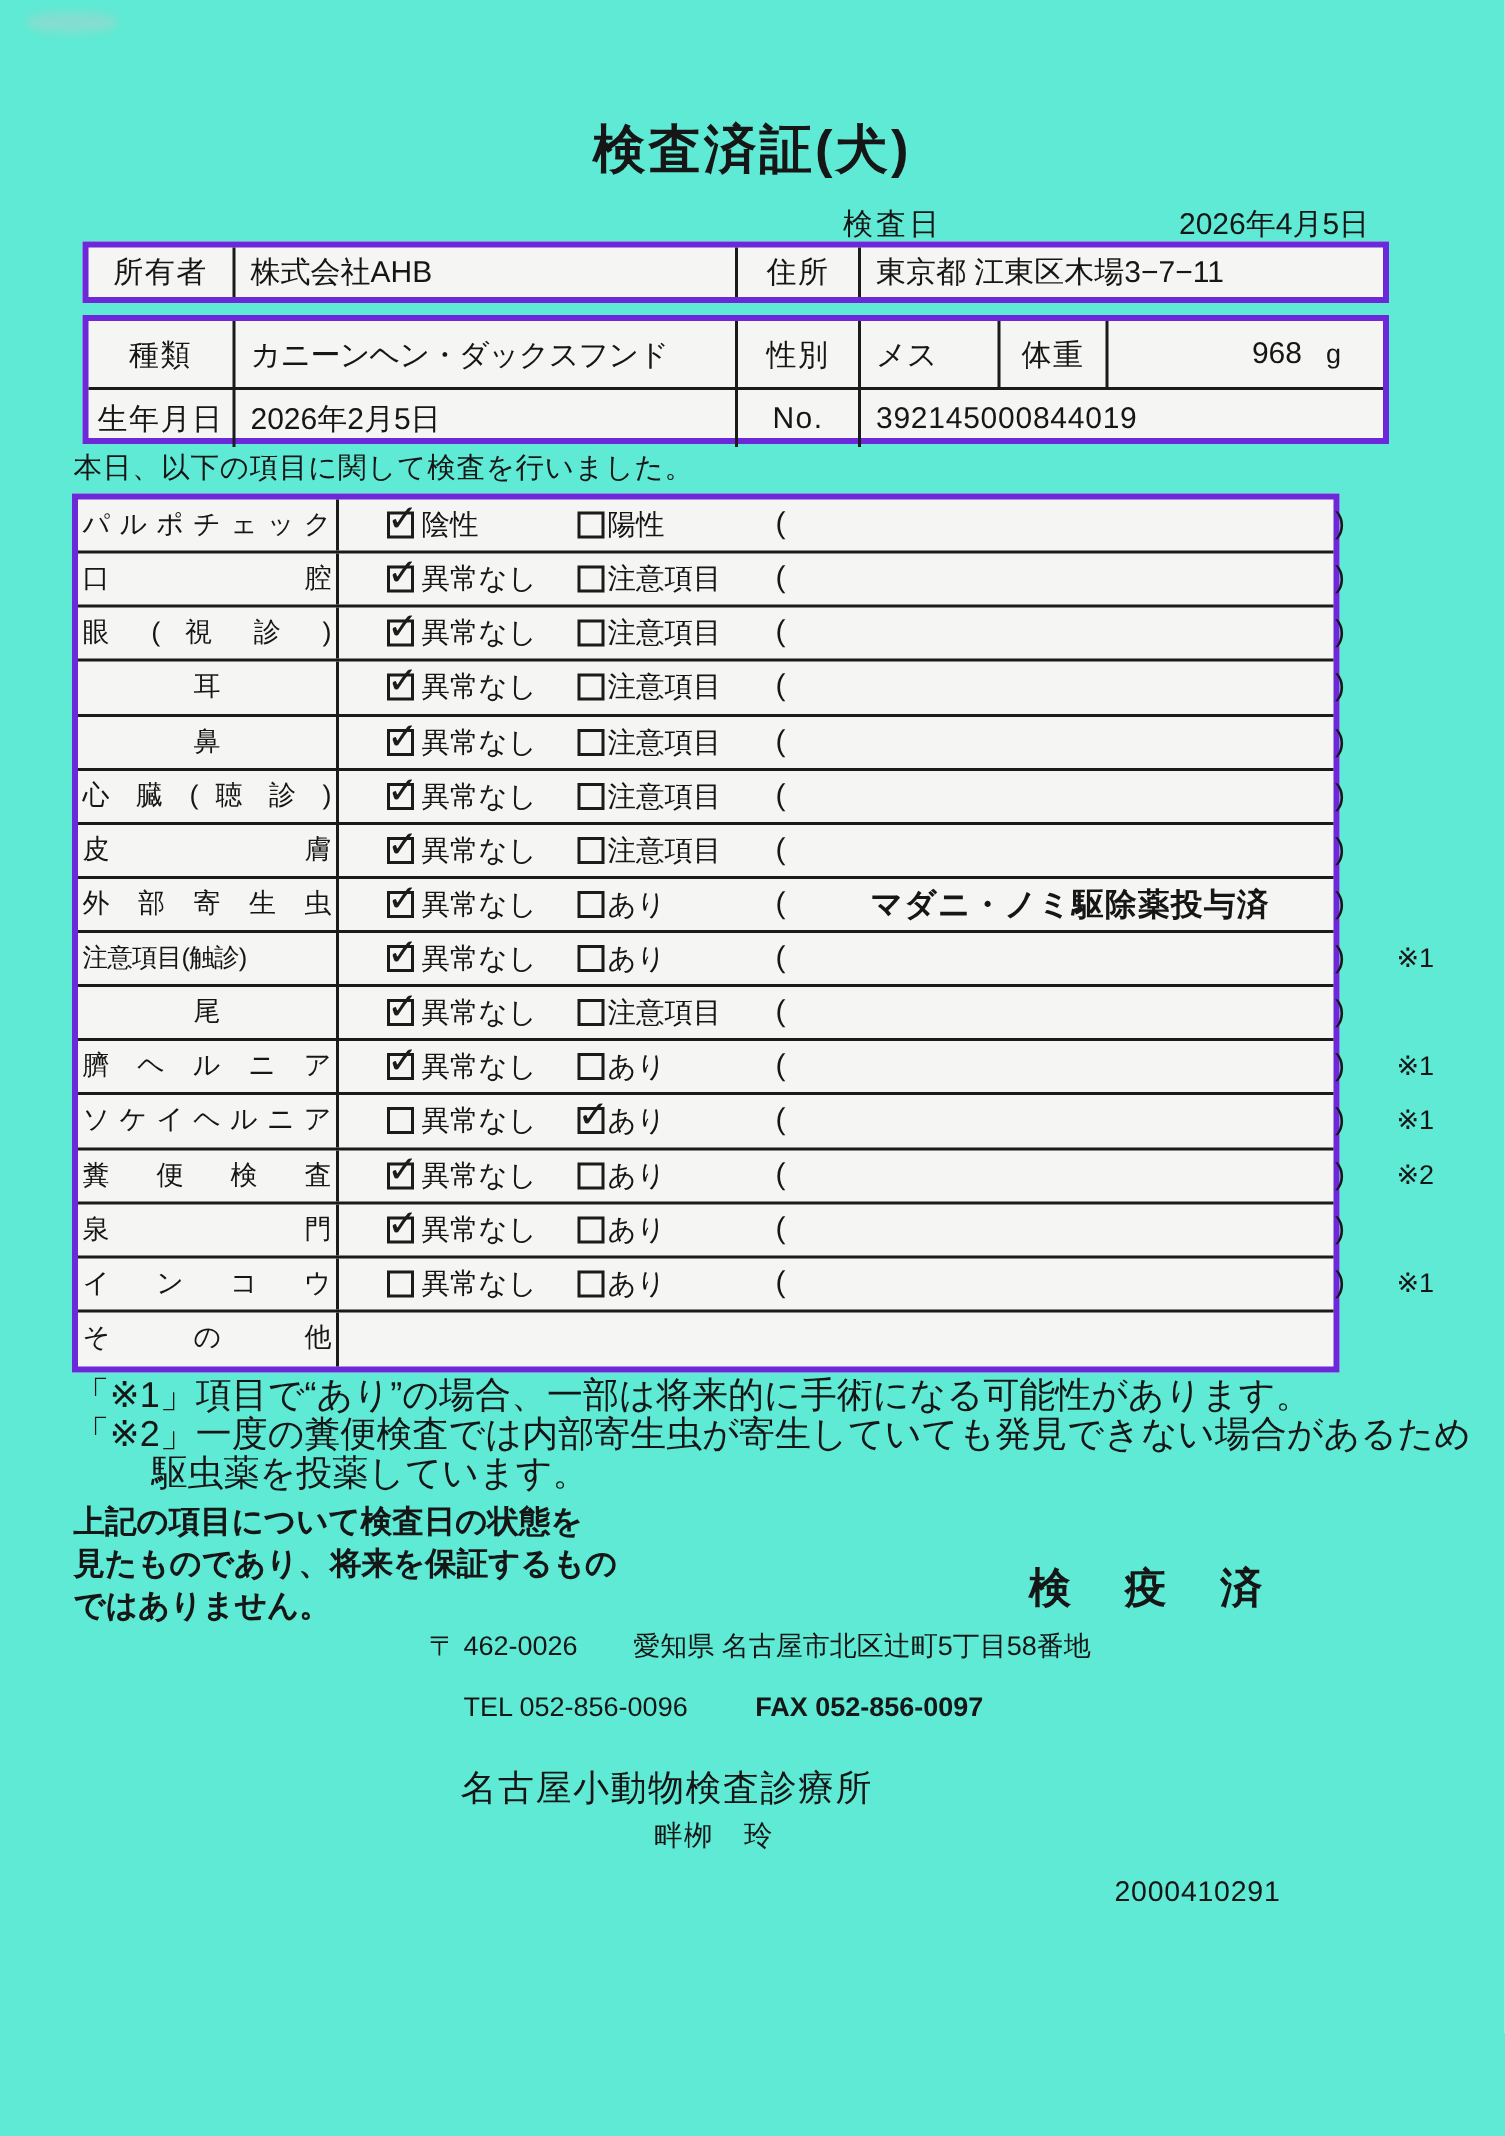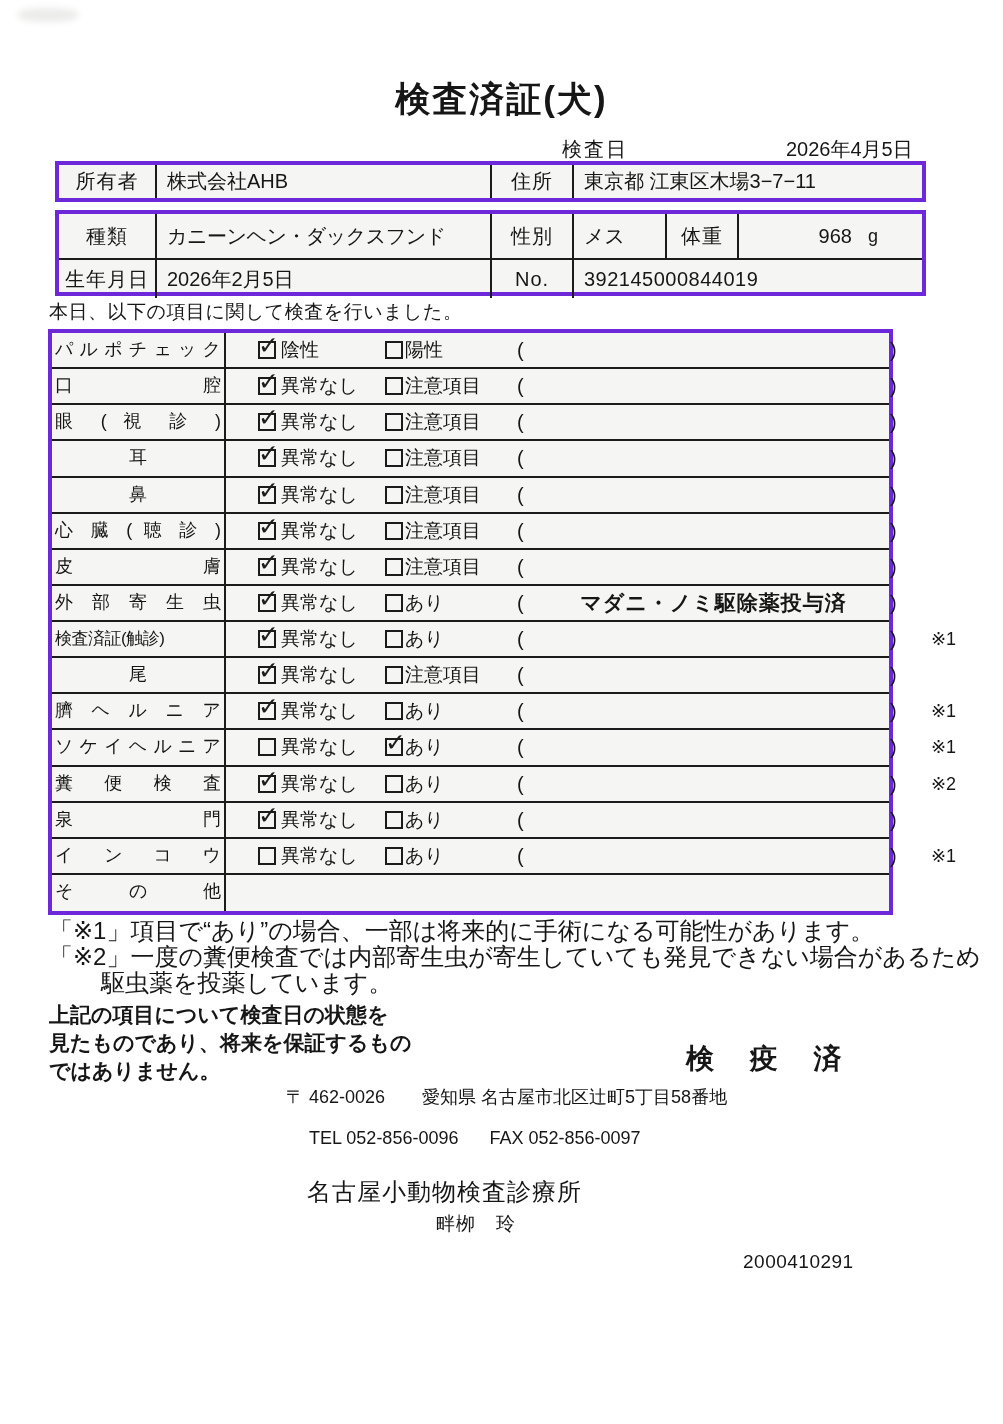--- a/index.html
+++ b/index.html
@@ -1,18 +1,18 @@
 <!DOCTYPE html>
 <html><head>
 <meta charset="utf-8">
 <style>
   html,body { margin:0; padding:0; background:#e8e8e6; }
   .doc {
     position:relative; width:1003px; height:1424px;
-    background:#ffffff; color:#161616;
+    background:#5eead4; color:#161616;
     font-family:"Liberation Sans","DejaVu Sans",sans-serif;
     overflow:hidden;
   }
   .abs { position:absolute; white-space:nowrap; }
 
   
   .title { top:76px; left:0; width:100%; text-align:center;
            font-size:35px; font-weight:bold; letter-spacing:2px; }
   .date-label { left:562px; top:136px; font-size:20px; letter-spacing:2px; }
   .date-value { left:786px; top:136px; font-size:20px; }
@@ -27,21 +27,21 @@
   .owner-table > div:last-child, .pet-row > div:last-child { border-right:none; }
   .lab { justify-content:center; letter-spacing:1px; }
   .val { padding-left:10px; }
 
   .pet-table { left:55px; top:210px; width:871px; height:86px; }
   .pet-row { display:grid; }
   .pet-row1 { height:44px; border-bottom:2px solid #1b1b1b;
     grid-template-columns:98px 335px 82px 93px 72px 1fr; }
   .pet-row2 { height:38px; grid-template-columns:98px 335px 82px 1fr; }
   .breed { font-size:19px; letter-spacing:-0.5px; }
-  .weight-cell { justify-content:flex-end; padding-right:44px; gap:16px; }
+  .weight-cell { justify-content:flex-end; padding-right:28px; gap:16px; }
   .weight-unit { font-size:18px; }
   .no-label { font-size:18px; }
   .no-value { font-size:21px; letter-spacing:0.5px; }
 
   .intro { left:49px; top:299px; font-size:19px; letter-spacing:0.5px; }
 
   
   .checklist { left:48px; top:329px; width:845px; height:586px;
     display:grid; grid-template-rows:repeat(16,1fr); }
   .check-row { display:grid; grid-template-columns:174px 1fr;
@@ -69,21 +69,21 @@
   .footnotes .indent { padding-left:52px; }
   .footnotes div { white-space:nowrap; }
   .disclaimer { left:49px; top:1001px; font-size:21px; font-weight:bold; line-height:28px; }
   .disclaimer div { white-space:nowrap; }
   .stamp { left:686px; top:1040px; font-size:28px; font-weight:bold; letter-spacing:14px; }
 
   
   .postal-line { left:286px; top:1085px; font-size:18px; }
   .postal-line .addr { margin-left:32px; }
   .tel-line { left:309px; top:1128px; font-size:18px; }
-  .tel-line .fax { margin-left:26px; }
+  .tel-line .fax { margin-left:40px;font-weight:bold; }
   .clinic-name { left:307px; top:1176px; font-size:24px; letter-spacing:1px; }
   .vet-name { left:436px; top:1211px; font-size:19px; letter-spacing:1px; }
   .serial { left:743px; top:1251px; font-size:19px; letter-spacing:0.5px; }
 
   .scan-smudge { left:18px; top:8px; width:60px; height:14px;
     background:#c9c9c7; opacity:0.35; border-radius:40%; filter:blur(3px); }
 </style>
 </head>
 <body>
 
@@ -232,21 +232,21 @@
         <span class="cb cb2"></span>
         <span class="opt opt2">あり</span>
         <span class="paren paren-open">(</span>
         <span class="paren-value">マダニ・ノミ駆除薬投与済</span>
         <span class="paren paren-close">)</span>
         <span class="row-note"></span>
       </div>
     </div>
 
     <div class="check-row">
-      <div class="row-label align-left">検査済証(触診)</div>
+      <div class="row-label align-left">注意項目(触診)</div>
       <div class="row-content">
         <span class="cb cb1 checked"></span>
         <span class="opt opt1">異常なし</span>
         <span class="cb cb2"></span>
         <span class="opt opt2">あり</span>
         <span class="paren paren-open">(</span>
         <span class="paren-value"></span>
         <span class="paren paren-close">)</span>
         <span class="row-note">※1</span>
       </div>

